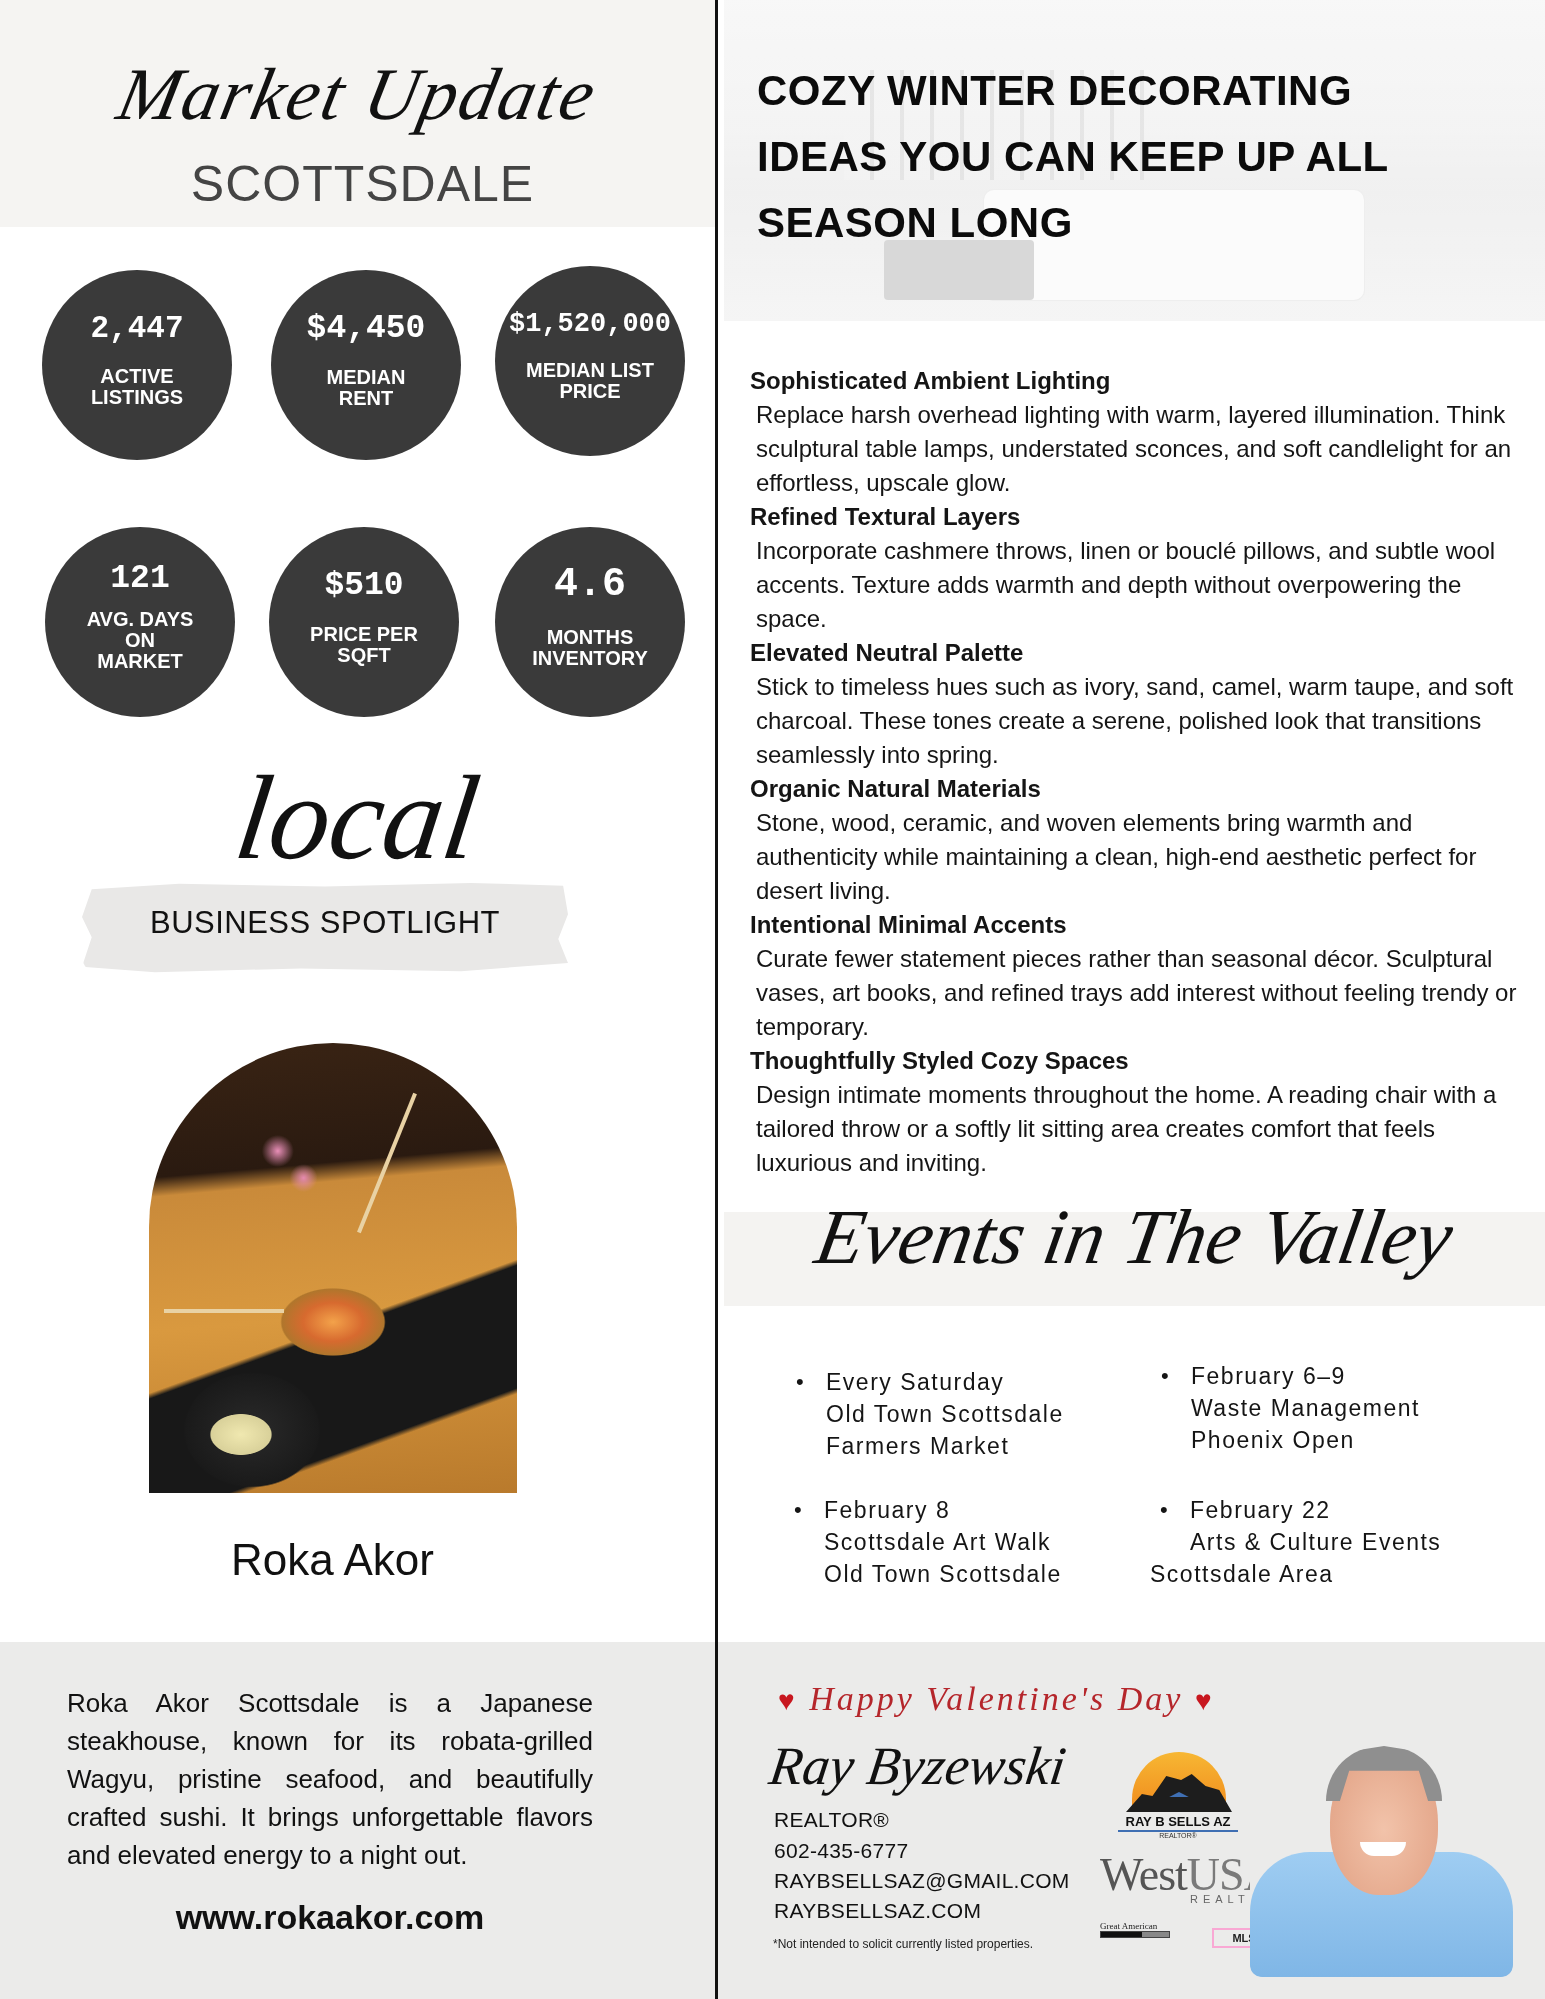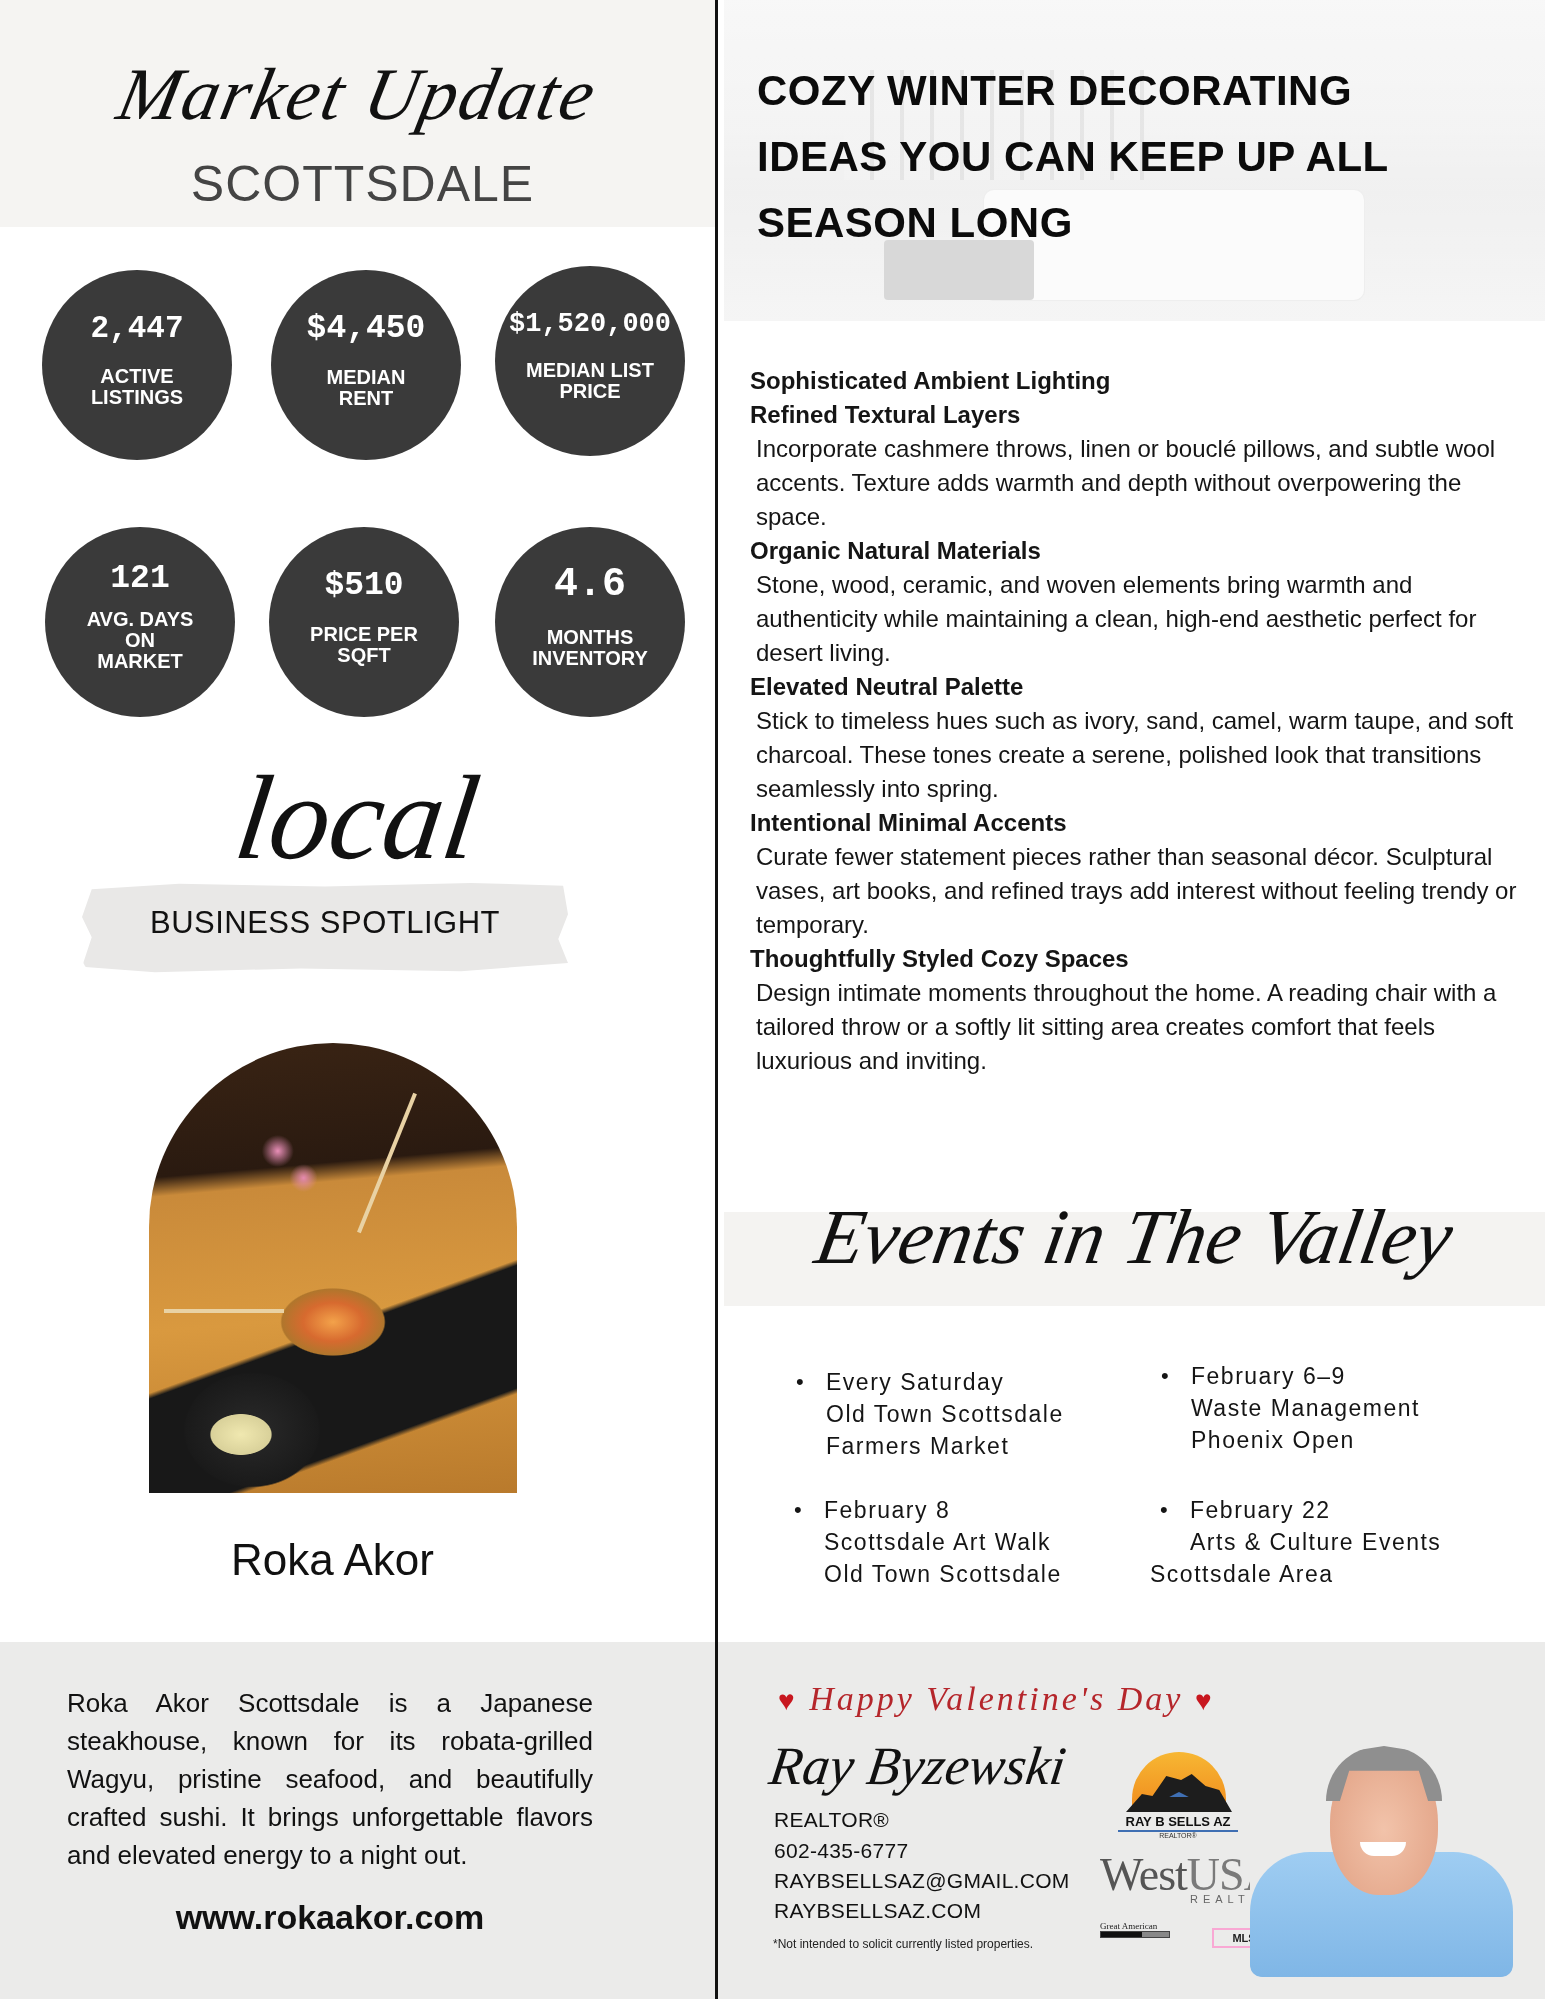--- a/index.html
+++ b/index.html
@@ -147,32 +147,33 @@
 </div>
 <div class="abs hero-title">
   <div>COZY WINTER DECORATING</div>
   <div>IDEAS YOU CAN KEEP UP ALL</div>
   <div>SEASON LONG</div>
 </div>
 
 <div class="abs article">
   <div>
       <div class="tip-title">Sophisticated Ambient Lighting</div>
+      <div class="tip-body">Replace harsh overhead lighting with warm, layered illumination. Think sculptural table lamps, understated sconces, and soft candlelight for an effortless, upscale glow.</div>
     </div>
   <div>
       <div class="tip-title">Refined Textural Layers</div>
       <div class="tip-body">Incorporate cashmere throws, linen or bouclé pillows, and subtle wool accents. Texture adds warmth and depth without overpowering the space.</div>
     </div>
   <div>
+      <div class="tip-title">Elevated Neutral Palette</div>
+      <div class="tip-body">Stick to timeless hues such as ivory, sand, camel, warm taupe, and soft charcoal. These tones create a serene, polished look that transitions seamlessly into spring.</div>
+    </div>
+  <div>
       <div class="tip-title">Organic Natural Materials</div>
       <div class="tip-body">Stone, wood, ceramic, and woven elements bring warmth and authenticity while maintaining a clean, high-end aesthetic perfect for desert living.</div>
-    </div>
-  <div>
-      <div class="tip-title">Elevated Neutral Palette</div>
-      <div class="tip-body">Stick to timeless hues such as ivory, sand, camel, warm taupe, and soft charcoal. These tones create a serene, polished look that transitions seamlessly into spring.</div>
     </div>
   <div>
       <div class="tip-title">Intentional Minimal Accents</div>
       <div class="tip-body">Curate fewer statement pieces rather than seasonal décor. Sculptural vases, art books, and refined trays add interest without feeling trendy or temporary.</div>
     </div>
   <div>
       <div class="tip-title">Thoughtfully Styled Cozy Spaces</div>
       <div class="tip-body">Design intimate moments throughout the home. A reading chair with a tailored throw or a softly lit sitting area creates comfort that feels luxurious and inviting.</div>
     </div>
 </div>

